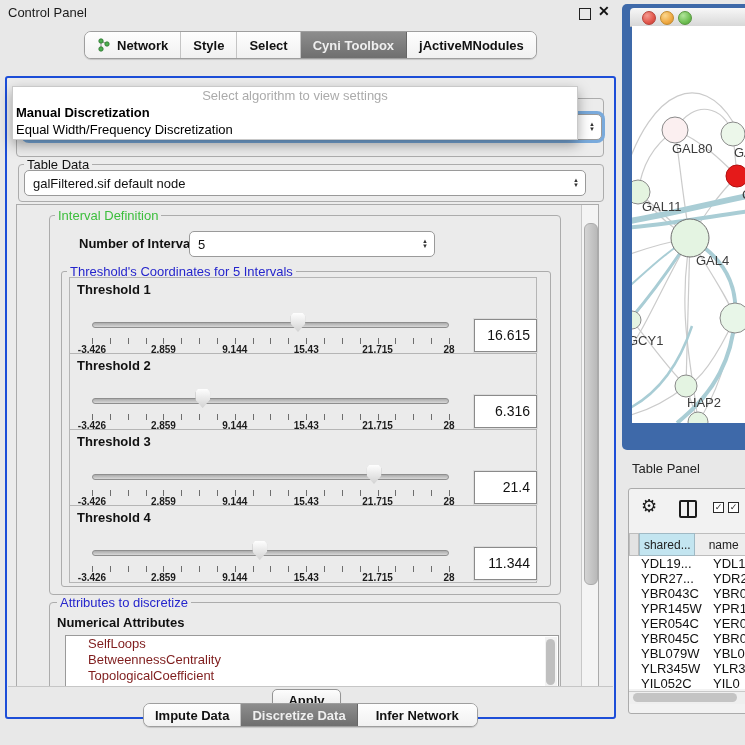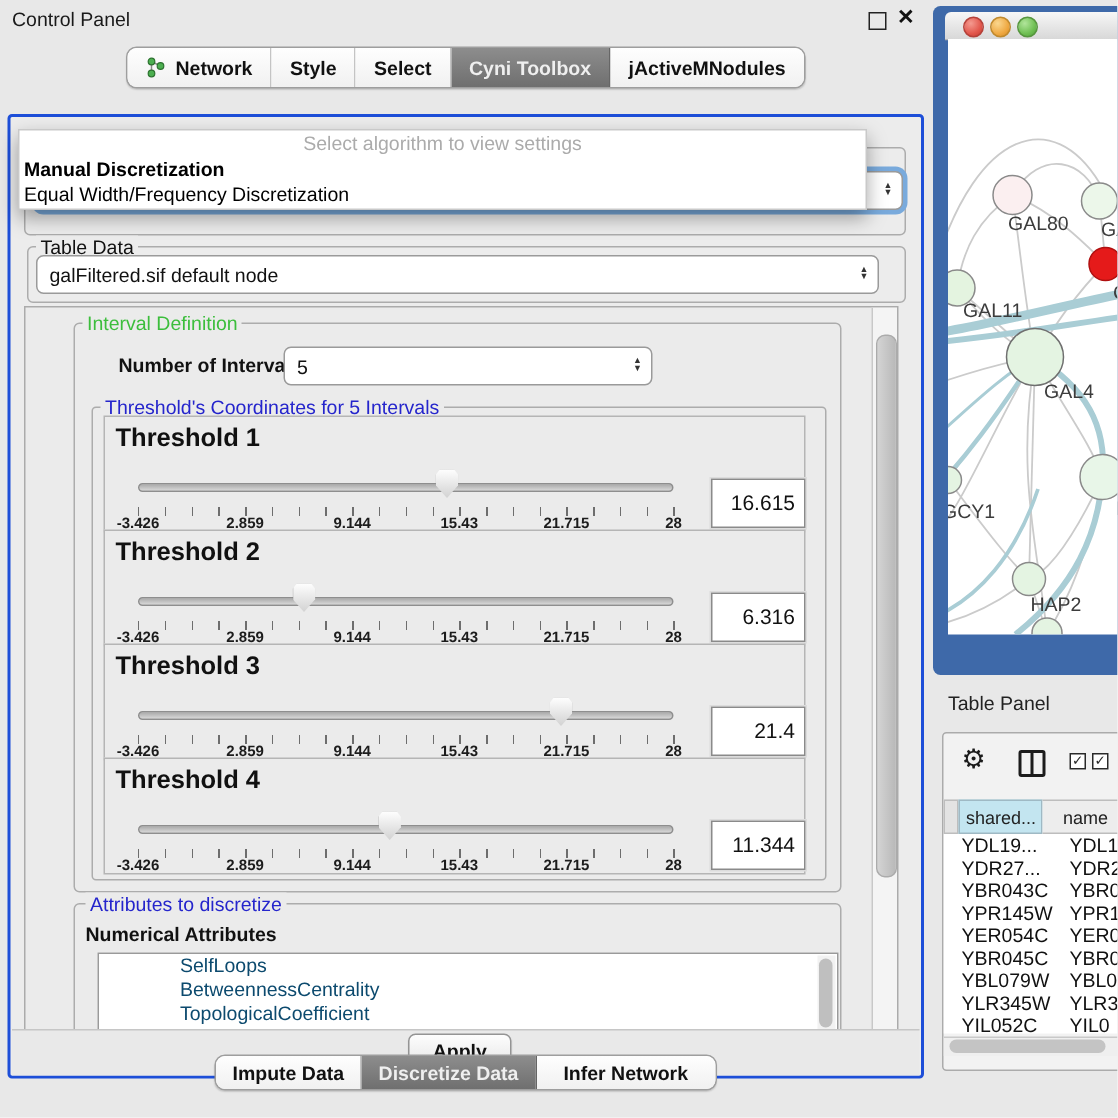--- a/index.html
+++ b/index.html
@@ -35,36 +35,36 @@
   .popup .opt{height:17px;line-height:17px;padding-left:3px;font-size:13px;color:#000;}
   .popup .opt.bold{font-weight:bold;}
 
   
   .viewport{left:14px;top:186px;width:581px;height:482px;border:1px solid #ABABAB;background:#EBEBEB;overflow:hidden;}
   .vsb-track{position:absolute;right:0;top:0;bottom:0;width:16px;background:#F4F4F4;border-left:1px solid #C8C8C8;}
   .vsb-thumb{position:absolute;left:2px;top:18px;width:12px;height:360px;border-radius:6px;background:linear-gradient(90deg,#D4D4D4,#B9B9B9);border:1px solid #ABABAB;}
 
   
   .thr-panel{position:absolute;left:52px;width:466px;height:76px;border:1px solid #B5B5B5;background:#EBEBEB;}
-  .thr-label{position:absolute;left:7px;top:4px;font-size:17px;font-weight:bold;color:#111;}
+  .thr-label{position:absolute;left:7px;top:4px;font-size:13px;font-weight:bold;color:#111;}
   .slider{position:absolute;left:22px;top:34px;width:357px;height:24px;}
   .track{position:absolute;left:0;right:0;top:10px;height:4px;border:1px solid #8E8E8E;border-radius:3px;background:linear-gradient(#ABABAB,#D8D8D8);}
   .thumb{position:absolute;top:1px;width:15px;height:19px;transform:translateX(-50%);
          background:linear-gradient(#FEFEFE,#D2D2D2);
          clip-path:polygon(18% 0,82% 0,100% 18%,100% 55%,50% 100%,0 55%,0 18%);
          filter:drop-shadow(0 0 1px #777);}
   .ticks{position:absolute;left:22px;top:60px;width:358px;height:6px;
          background:repeating-linear-gradient(to right,#6d6d6d 0 1px,transparent 1px 17.85px);}
   .scale{position:absolute;left:22px;top:66px;width:357px;height:10px;}
   .scale span{position:absolute;transform:translateX(-50%);font-size:10px;font-weight:bold;color:#1c1c1c;white-space:nowrap;}
   .valbox{position:absolute;left:404px;top:41px;width:55px;height:31px;background:#fff;border:1px solid #8a8a8a;box-shadow:0 0 0 1px #DCDCDC;font-size:14px;color:#111;text-align:right;line-height:31px;padding-right:6px;}
 
   
   .attr-list{position:absolute;left:48px;top:430px;width:492px;height:60px;background:#fff;border:1px solid #9a9a9a;overflow:hidden;}
-  .attr-item{font-size:13px;color:#0c4a6e;padding-left:22px;line-height:16px;margin-left:32px;}
+  .attr-item{font-size:13px;color:#7f1d1d;padding-left:22px;line-height:16px;}
   .lsb{position:absolute;right:1px;top:1px;bottom:1px;width:12px;background:#F2F2F2;}
   .lsb .t{position:absolute;left:1px;top:2px;width:9px;height:46px;border-radius:5px;background:#BFBFBF;}
 
   .apply-btn{left:270px;top:671px;width:67px;height:21px;border:1px solid #949494;border-radius:5px;background:linear-gradient(#FDFDFD,#E6E6E6);font-size:13px;font-weight:600;color:#111;text-align:center;line-height:21px;box-shadow:0 1px 1px rgba(0,0,0,.12);}
 
   
   .netwin{left:622px;top:4px;width:130px;height:446px;background:#3E69A9;border-radius:5px 0 0 5px;}
   .net-titlebar{position:absolute;left:8px;top:4px;width:122px;height:18px;background:linear-gradient(#F7F7F7,#D8D8D8);border-radius:4px 0 0 0;border-bottom:1px solid #b5b5b5;}
   .tl{position:absolute;top:3px;width:12px;height:12px;border-radius:50%;}
   .tl.red{left:12px;background:radial-gradient(circle at 35% 30%,#F49A90,#E2574C 60%,#C03B31);border:1px solid #B5423A;}

